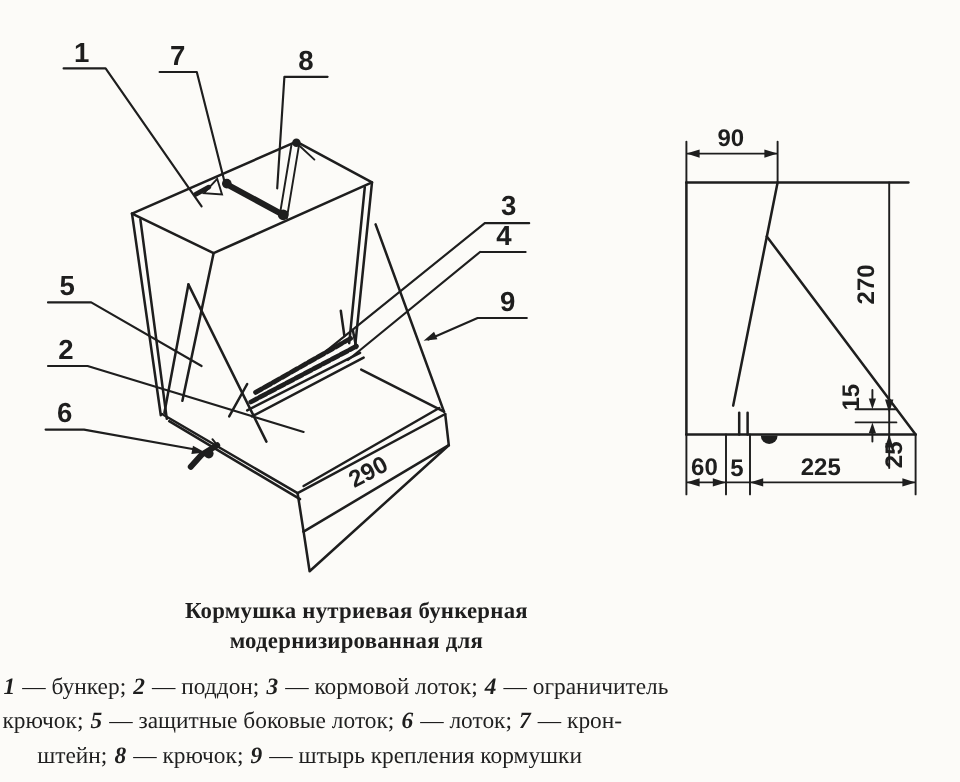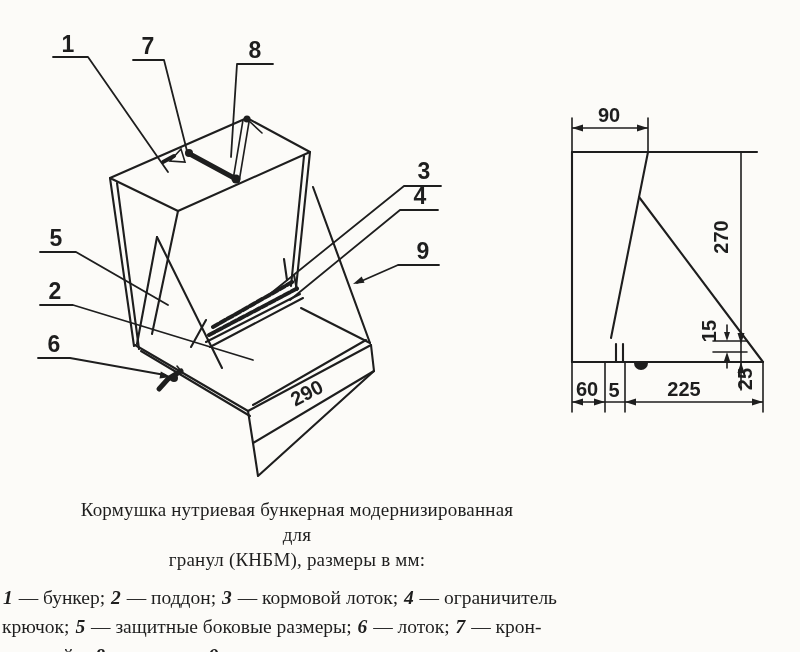--- a/index.html
+++ b/index.html
@@ -21,21 +21,21 @@
   .hatch{stroke-dasharray:6 2.5;}
   .dim{fill:none;stroke:#1e1e1e;stroke-width:1.6;stroke-linecap:round;}
   .fills{fill:#1e1e1e;stroke:none;}
   svg text{font-family:"Liberation Sans", sans-serif;fill:#1e1e1e;text-anchor:middle;}
   .plabel{font-size:23px;font-weight:600;}
   .dlabel{font-size:20px;font-weight:600;}
   
   .caption{position:absolute;top:497px;left:0;width:540px;}
   .cap-title{
     margin-left:77px;width:440px;text-align:center;
-    font-size:19px;font-weight:400;line-height:25px;
+    font-size:19px;font-weight:700;line-height:25px;
     letter-spacing:0.2px;
   }
   .cap-legend{
     margin-top:11px;margin-left:2px;width:512px;text-align:center;
     font-size:19.5px;font-weight:500;line-height:29px;white-space:nowrap;
   }
   .cap-legend i{font-style:italic;font-weight:600;padding:0 1px;}
 </style>
 </head>
 <body>
@@ -166,20 +166,19 @@
       <text x="752" y="379" transform="rotate(-90 752 379)" class="dlabel">25</text>
       <text x="587" y="396" class="dlabel">60</text>
       <text x="614" y="397" class="dlabel">5</text>
       <text x="684" y="396" class="dlabel">225</text>
     </g>
 </svg>
 
 <div class="caption">
   <div class="cap-title">
     <div>Кормушка нутриевая бункерная модернизированная для</div>
-    <div>гранул (КНБМ), размеры в мм:</div>
   </div>
   <div class="cap-legend" id="legend">
       <div><i>1</i><span> — бункер; </span><i>2</i><span> — поддон; </span><i>3</i><span> — кормовой лоток; </span><i>4</i><span> — ограничитель</span></div>
-      <div><span>крючок; </span><i>5</i><span> — защитные боковые размеры; </span><i>6</i><span> — лоток; </span><i>7</i><span> — крон-</span></div>
+      <div><span>крючок; </span><i>5</i><span> — защитные боковые лоток; </span><i>6</i><span> — лоток; </span><i>7</i><span> — крон-</span></div>
       <div><span>штейн; </span><i>8</i><span> — крючок; </span><i>9</i><span> — штырь крепления кормушки</span></div>
     </div>
 </div>
 
 </body></html>

